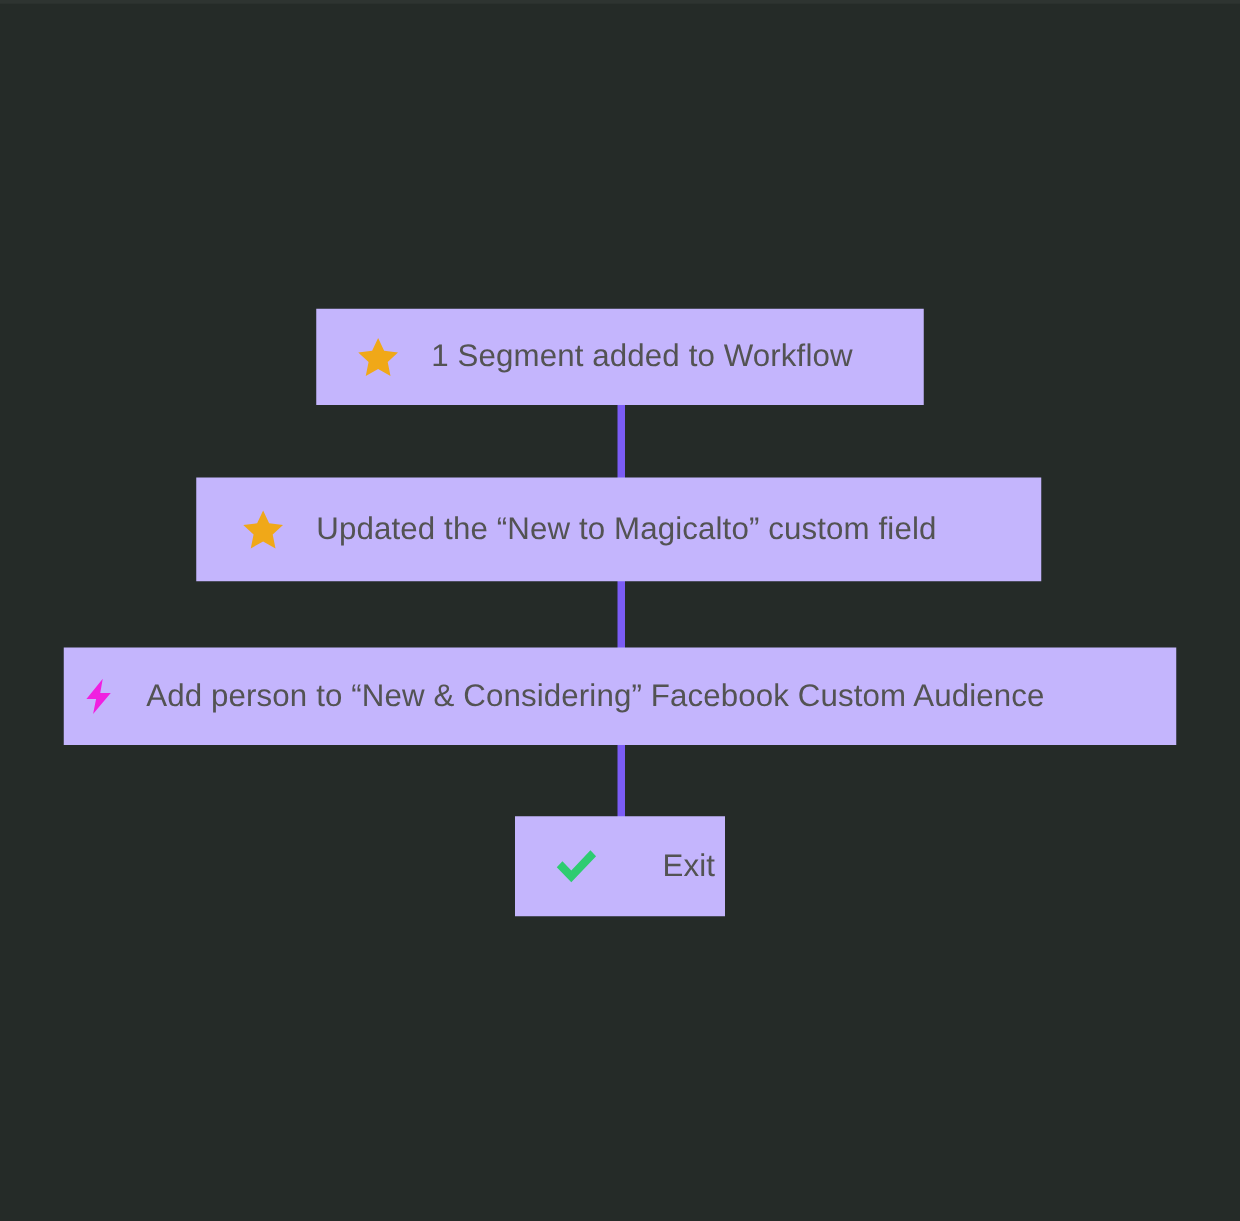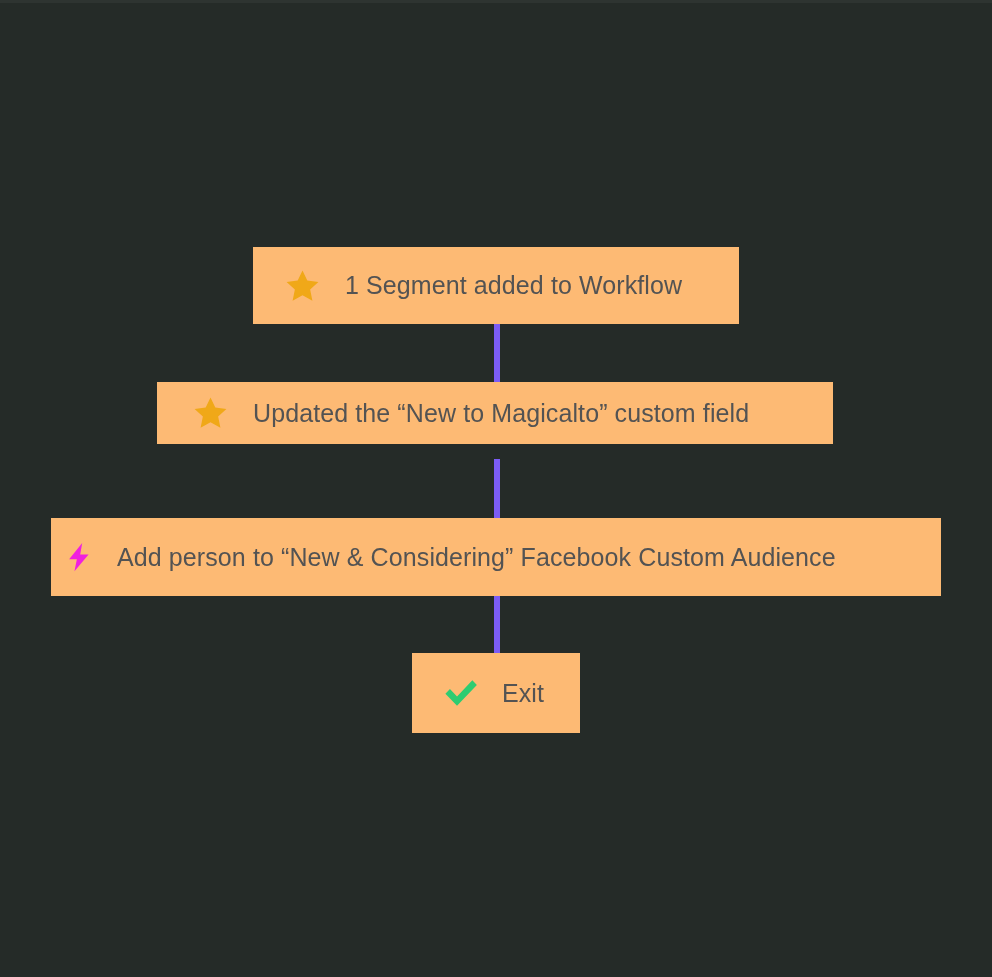--- a/index.html
+++ b/index.html
@@ -39,21 +39,21 @@
     background: #7b5cf5;
     left: 494px;
   }
   .connector.seg1 { top: 322px; height: 62px; }
   .connector.seg2 { top: 459px; height: 61px; }
   .connector.seg3 { top: 594px; height: 61px; }
 
   
   .node {
     position: absolute;
-    background: #fdba74;
+    background: #c4b5fd;
     display: flex;
     align-items: center;
     box-sizing: border-box;
     z-index: 2;
   }
 
   .node-icon {
     flex: 0 0 auto;
     display: flex;
     align-items: center;
@@ -70,34 +70,35 @@
   }
 
   
   #node-segment {
     left: 253px;  top: 247px;  width: 486px; height: 77px;
     padding-left: 31px;
   }
   #node-segment .node-label { margin-left: 24px; }
 
   #node-custom-field {
-    left: 157px; top: 382px;  width: 676px; height: 62px;
+    left: 157px; top: 382px;  width: 676px; height: 83px;
     padding-left: 35px;
   }
   #node-custom-field .node-label { margin-left: 24px; }
 
   #node-facebook-audience {
     left: 51px;  top: 518px;  width: 890px; height: 78px;
     padding-left: 12px;
   }
   #node-facebook-audience .node-label { margin-left: 22px; }
 
   #node-exit {
     left: 412px; top: 653px;  width: 168px; height: 80px;
     padding-left: 30px;
+    gap: 28px;
   }
   #node-exit .node-label { margin-left: 22px; }
 </style>
 </head>
 <body>
 
 <div id="canvas">
 
   <div class="top-edge"></div>
 

